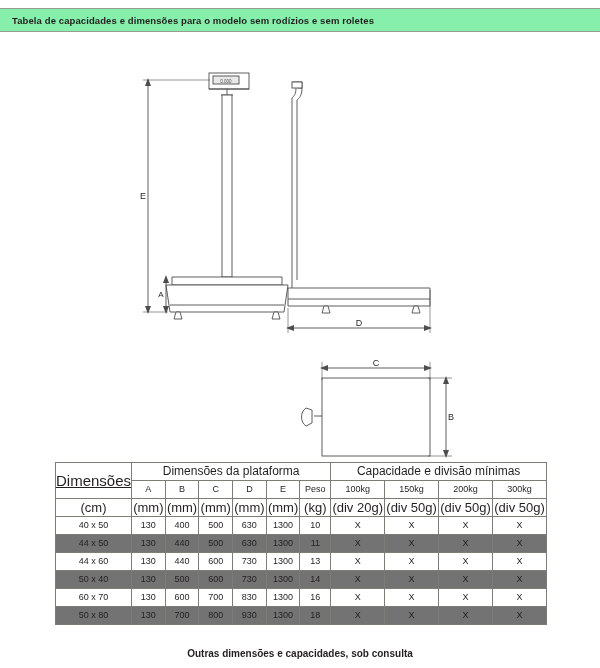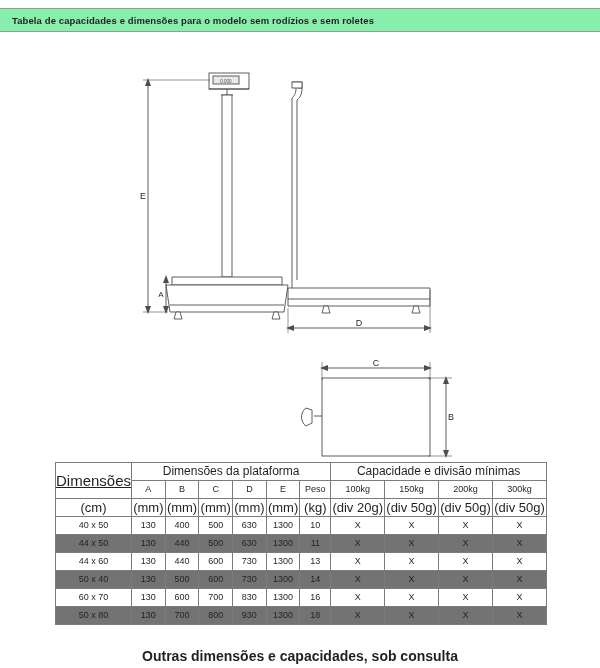--- a/index.html
+++ b/index.html
@@ -80,21 +80,21 @@
   .cellx { font-size: 9px; }
   .unit { font-size: 13px; }
 
   
   .footer {
     position: absolute;
     left: 0;
     top: 648px;
     width: 600px;
     text-align: center;
-    font-size: 14px;
+    font-size: 10px;
     font-weight: bold;
   }
 </style>
 </head>
 <body>
 
 <div class="banner">
   <div class="banner-title">Tabela de capacidades e dimensões para o modelo sem rodízios e sem roletes</div>
 </div>
 

